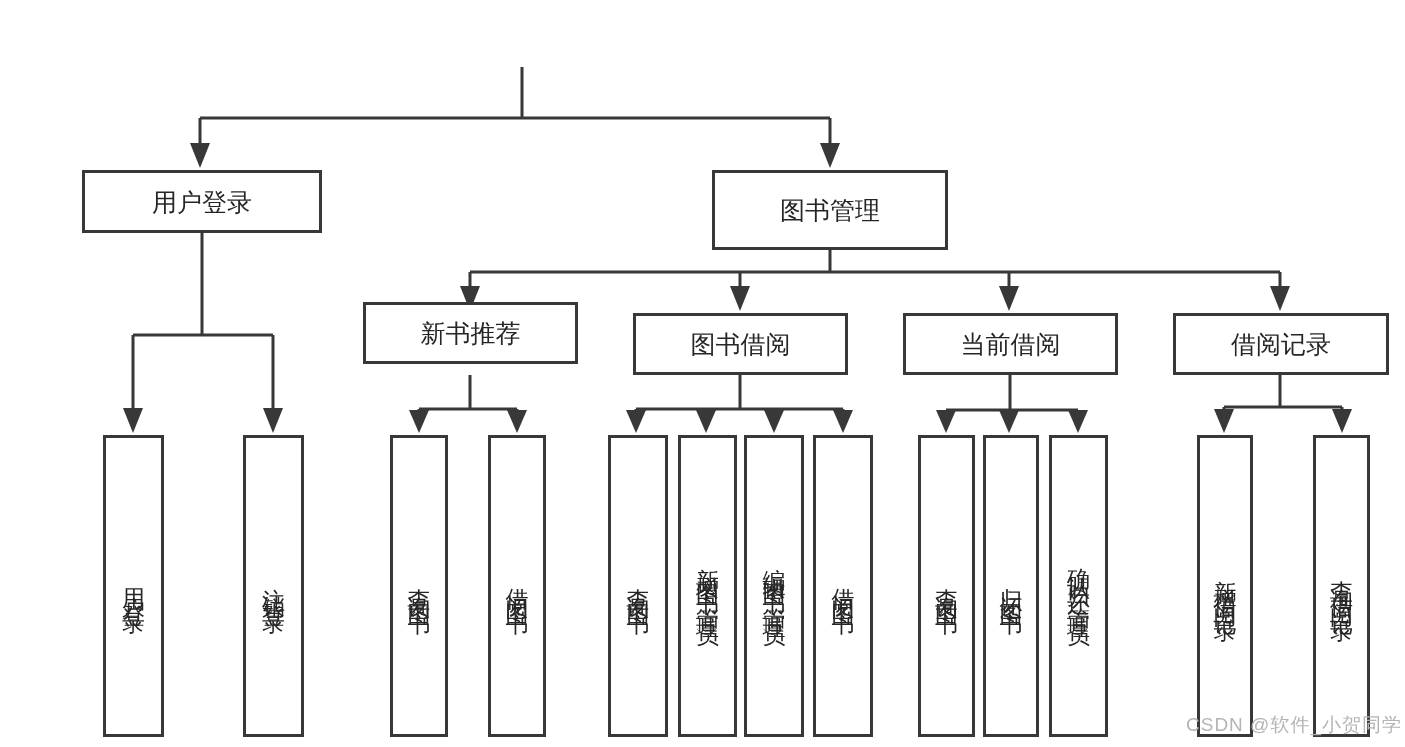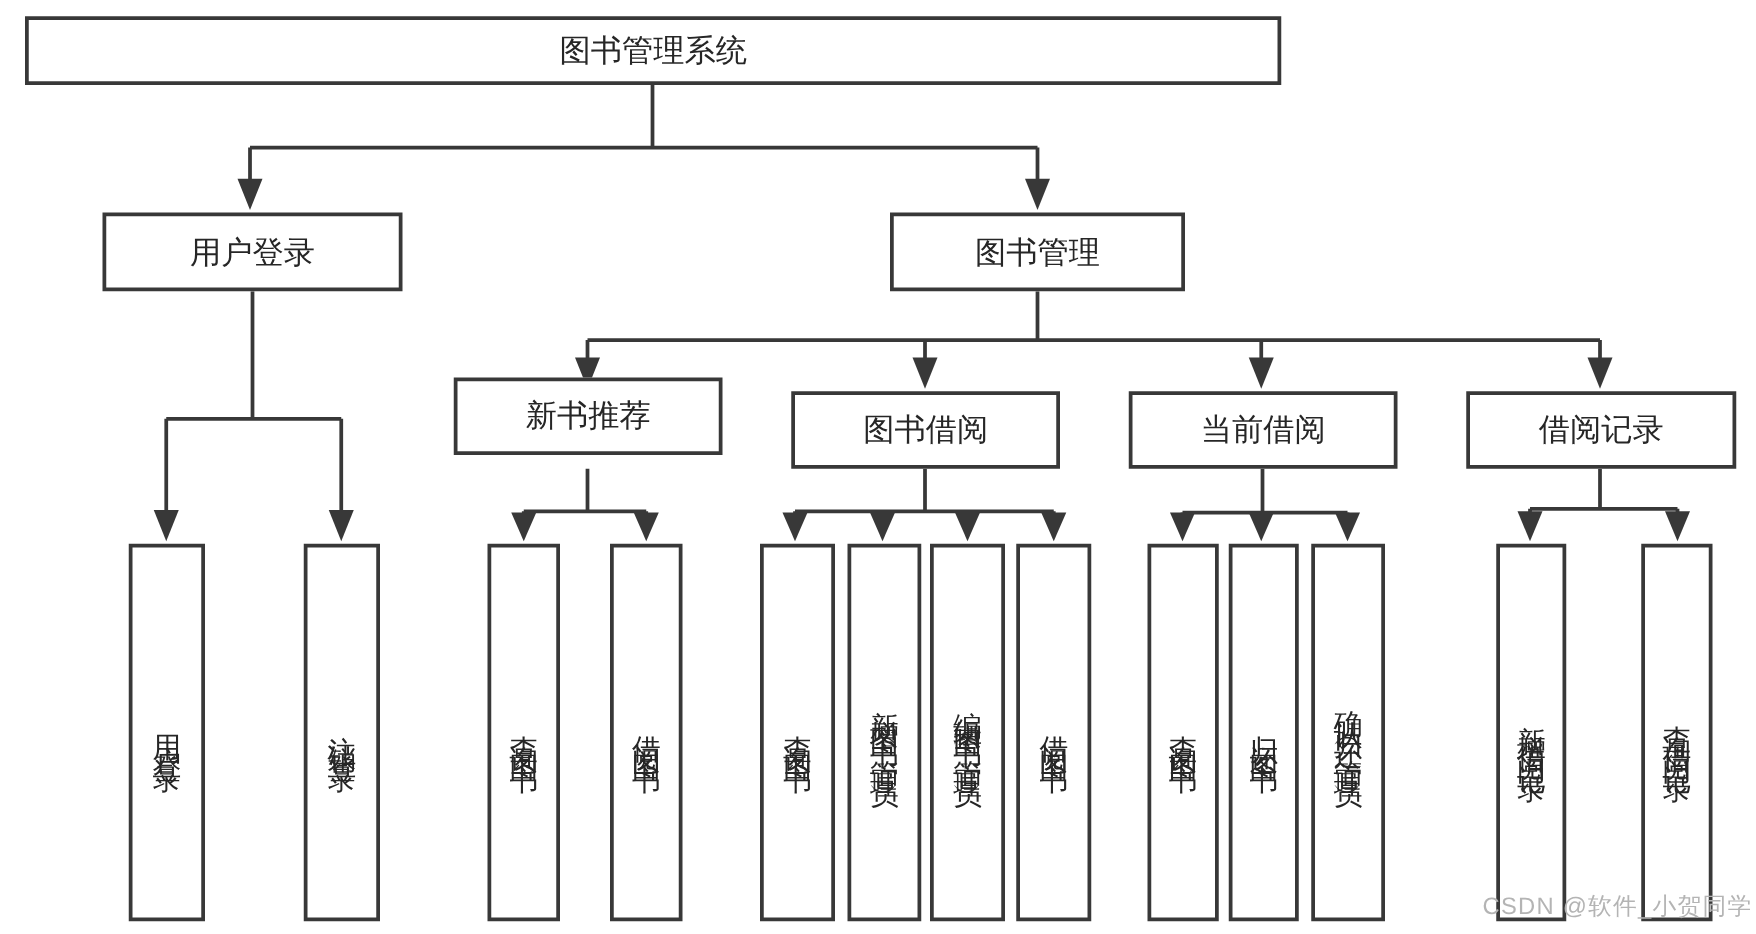--- a/index.html
+++ b/index.html
@@ -100,28 +100,25 @@
     <path d="M1010 375 V410 M946 410 H1078 M946 410 V420 M1009 410 V420 M1078 410 V420"></path>
     <polygon points="936,410 956,410 946,433"></polygon>
     <polygon points="999,410 1019,410 1009,433"></polygon>
     <polygon points="1068,410 1088,410 1078,433"></polygon>
 
     <path d="M1280 375 V407 M1224 407 H1342 M1224 407 V420 M1342 407 V420"></path>
     <polygon points="1214,409 1234,409 1224,433"></polygon>
     <polygon points="1332,409 1352,409 1342,433"></polygon>
   </svg>
 
-  <div class="box" style="left:20px; top:13px; width:1005px; height:55px;">
-    <span>图书管理系统</span>
-  </div>
 
   <div class="box" style="left:82px; top:170px; width:240px; height:63px;">
     <span>用户登录</span>
   </div>
-  <div class="box" style="left:712px; top:170px; width:236px; height:63px;text-align:center;">
+  <div class="box" style="left:712px; top:170px; width:236px; height:80px;text-align:center;">
     <span>图书管理</span>
   </div>
 
   <div class="box" style="left:363px; top:302px; width:215px; height:62px;">
     <span>新书推荐</span>
   </div>
   <div class="box" style="left:903px; top:313px; width:215px; height:62px;">
     <span>当前借阅</span>
   </div>
   <div class="box" style="left:633px; top:313px; width:215px; height:62px;">

